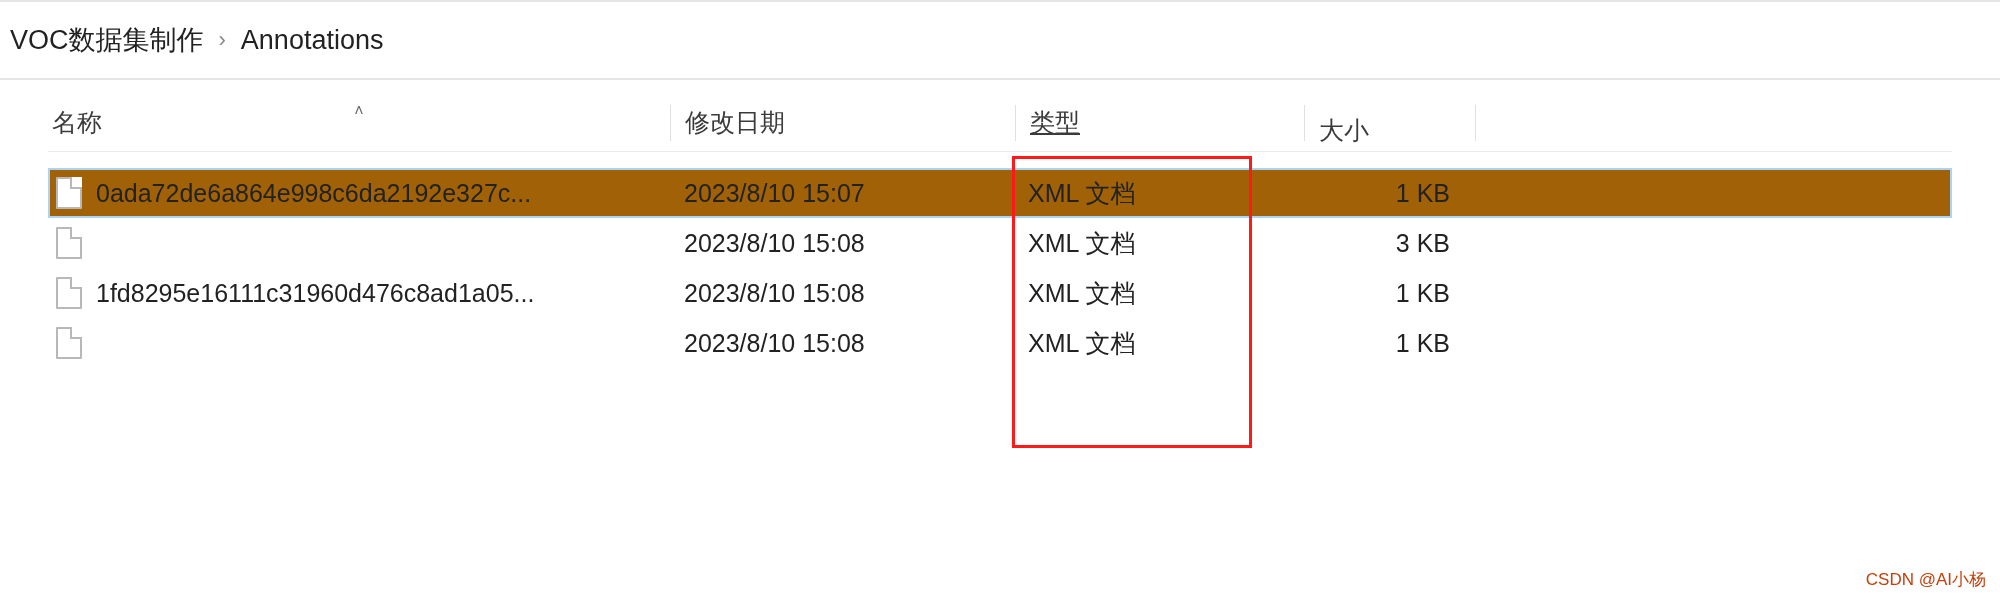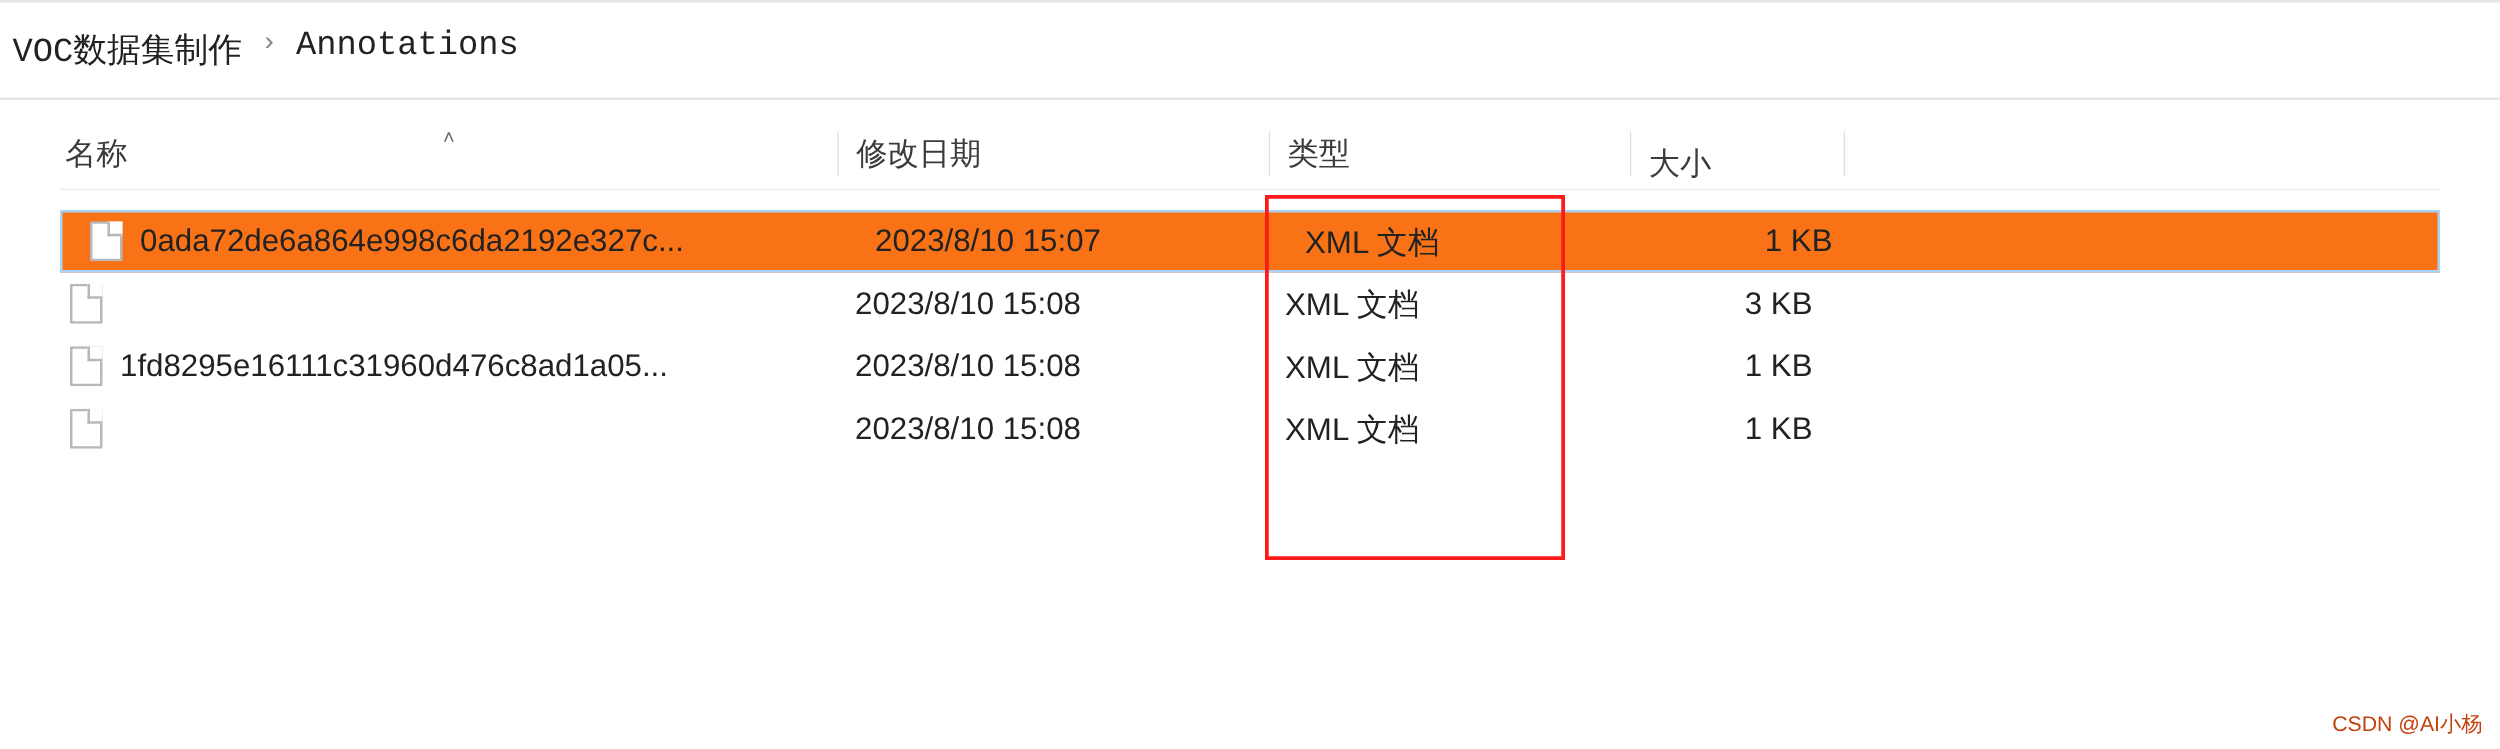--- a/index.html
+++ b/index.html
@@ -13,25 +13,24 @@
       overflow: hidden;
       position: relative;
     }
     .top-border {
       height: 2px;
       background: #e5e5e5;
     }
     .breadcrumb {
       padding: 20px 10px 20px 10px;
       display: flex;
-      align-items: flex-start;
+      align-items: center;
       gap: 15px;
       font-size: 27px;
       color: #222;
-      font-family: Liberation Mono, monospace;
     }
     .breadcrumb .sep {
       color: #888;
       font-size: 22px;
     }
     .divider {
       height: 2px;
       background: #e5e5e5;
     }
     .table-wrap {
@@ -68,41 +67,41 @@
       font-size: 16px;
       color: #666;
     }
     .col-date {
       width: 344px;
       padding-left: 14px;
     }
     .col-type {
       width: 288px;
       padding-left: 14px;
+      text-decoration: underline;
     }
     .col-size {
       width: 170px;
       padding-left: 14px;
       margin-top: 15px;
     }
     .rows {
       margin-top: 16px;
     }
     .row {
       display: flex;
       align-items: center;
       height: 50px;
       font-size: 25px;
       color: #222;
     }
     .row.selected {
-      background: #f97316;
+      background: #a16207;
       outline: 2px solid #a9d4f5;
       outline-offset: -2px;
-      padding-left: 16px;
     }
     .cell-name {
       width: 622px;
       display: flex;
       align-items: center;
       gap: 14px;
       padding-left: 8px;
       white-space: nowrap;
       overflow: hidden;
     }

